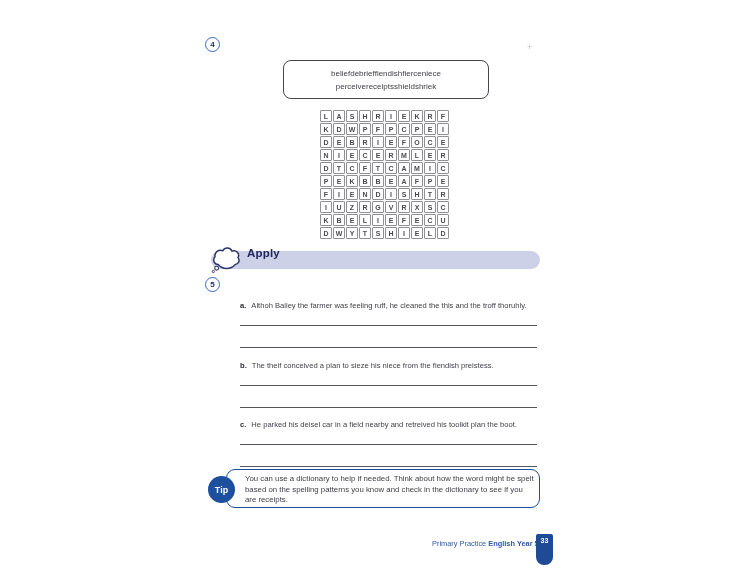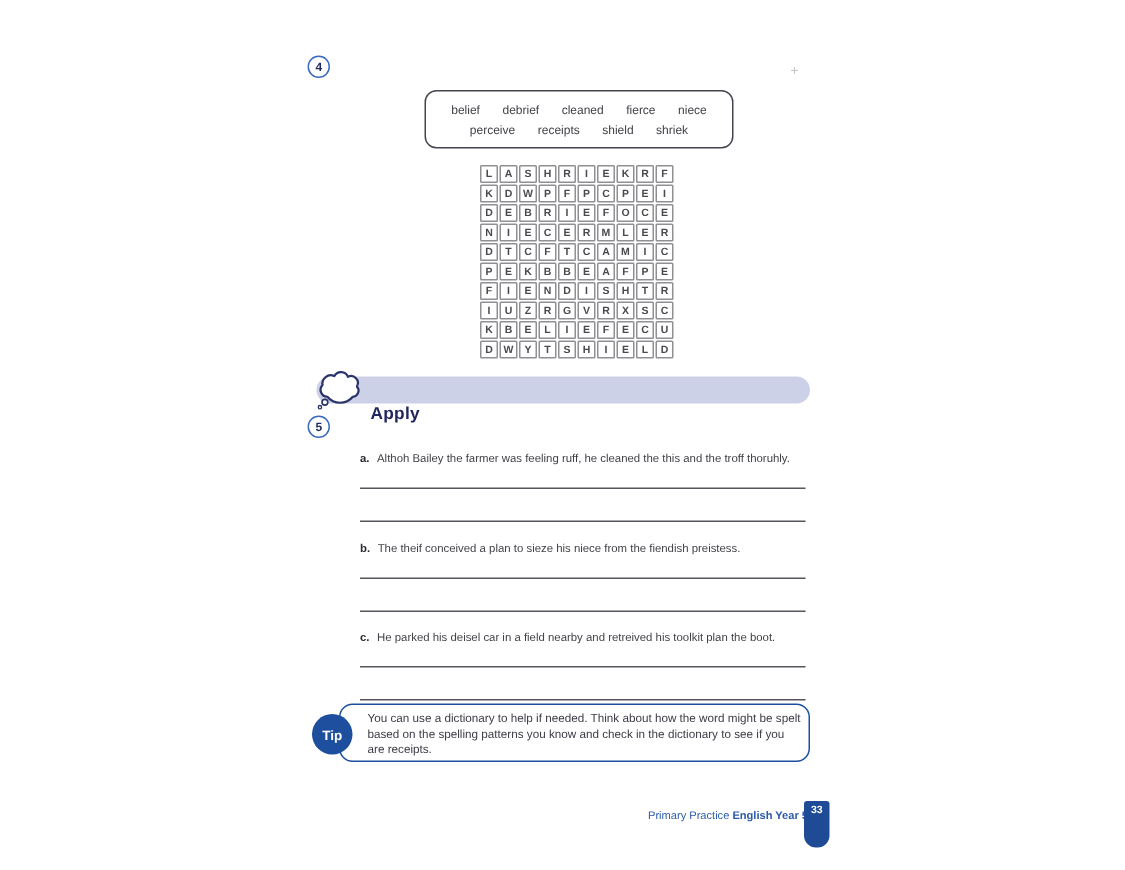--- a/index.html
+++ b/index.html
@@ -11,35 +11,35 @@
   .q-circle{width:13px;height:13px;border:1.3px solid #3a6abf;border-radius:50%;
             display:flex;align-items:center;justify-content:center;
             font-size:8px;font-weight:bold;color:#1d2b5f;background:#fff;flex:0 0 auto;}
   .q-text{font-size:8px;color:#3f3f46;white-space:nowrap;}
   .q-text b{color:#2c2c33;}
 
   
   .word-box{position:absolute;left:283px;top:60px;width:204px;height:37px;
             border:1.3px solid #45454f;border-radius:8px;background:#fff;
             display:flex;flex-direction:column;justify-content:center;gap:4px;}
-  .word-row{display:flex;justify-content:center;gap:15px;font-size:8px;color:#3f3f46;}
+  .word-row{display:flex;justify-content:center;font-size:8px;color:#3f3f46;}
   .wb-word{white-space:nowrap;}
 
   
   .ws-grid{position:absolute;left:320px;top:110px;display:inline-grid;
            grid-template-columns:repeat(10,12px);grid-auto-rows:12px;gap:1px;}
   .ws-cell{border:1px solid #8f8f94;border-radius:1px;box-sizing:content-box;
            display:flex;align-items:center;justify-content:center;
            font-size:7px;font-weight:bold;color:#4a4a4e;background:#fff;}
 
   
   .apply-banner{position:absolute;left:211px;top:251px;width:329px;height:18px;
                 border-radius:9px;background:#cdd1e8;}
   .cloud-icon{position:absolute;left:210px;top:244px;width:33px;height:30px;}
-  .apply-label{position:absolute;left:247px;top:270px;font-size:11.5px;font-weight:bold;
+  .apply-label{position:absolute;left:247px;top:247px;font-size:11.5px;font-weight:bold;
                color:#20265c;letter-spacing:.2px;}
 
   
   .q5-item{position:absolute;left:240px;width:300px;height:58px;}
   .q5-sentence-row{display:flex;gap:5px;font-size:7.6px;color:#3f3f46;white-space:nowrap;}
   .item-label{font-weight:bold;color:#2c2c33;}
   .answer-line{position:absolute;left:0;width:297px;border-top:1px solid #55555c;}
   .answer-line.l1{top:24px;}
   .answer-line.l2{top:46px;}
   .item-a{top:301px;} .item-b{top:361px;} .item-c{top:420px;}
@@ -70,21 +70,21 @@
   <span class="reg-mark">+</span>
 
   <div class="q-row" style="left:205px;top:37px;">
     <span class="q-circle">4</span>
   </div>
 
   <div class="word-box">
     <div class="word-row">
         <span class="wb-word">belief</span>
         <span class="wb-word">debrief</span>
-        <span class="wb-word">cleaned</span>
+        <span class="wb-word">fiendish</span>
         <span class="wb-word">fierce</span>
         <span class="wb-word">niece</span>
       </div>
     <div class="word-row">
         <span class="wb-word">perceive</span>
         <span class="wb-word">receipts</span>
         <span class="wb-word">shield</span>
         <span class="wb-word">shriek</span>
       </div>
   </div>

